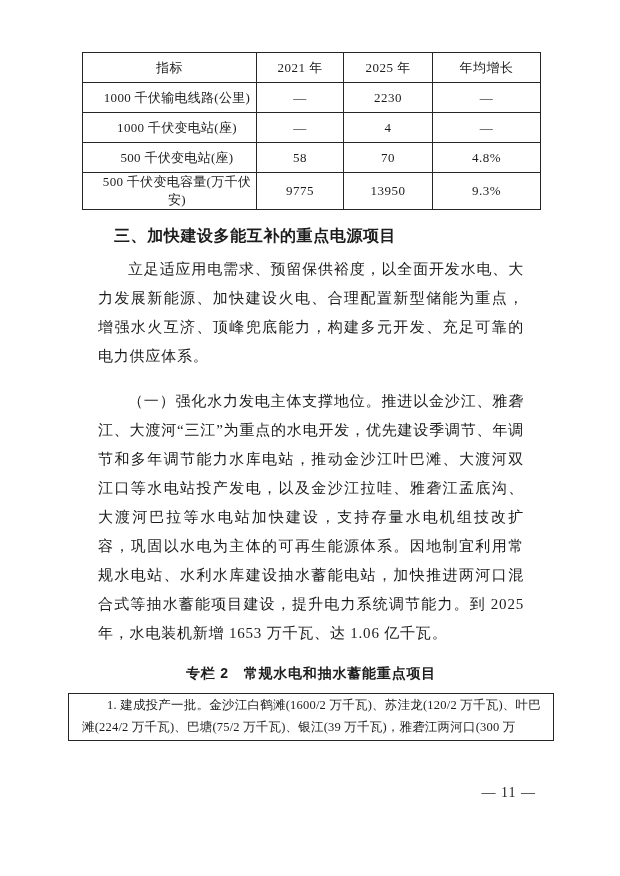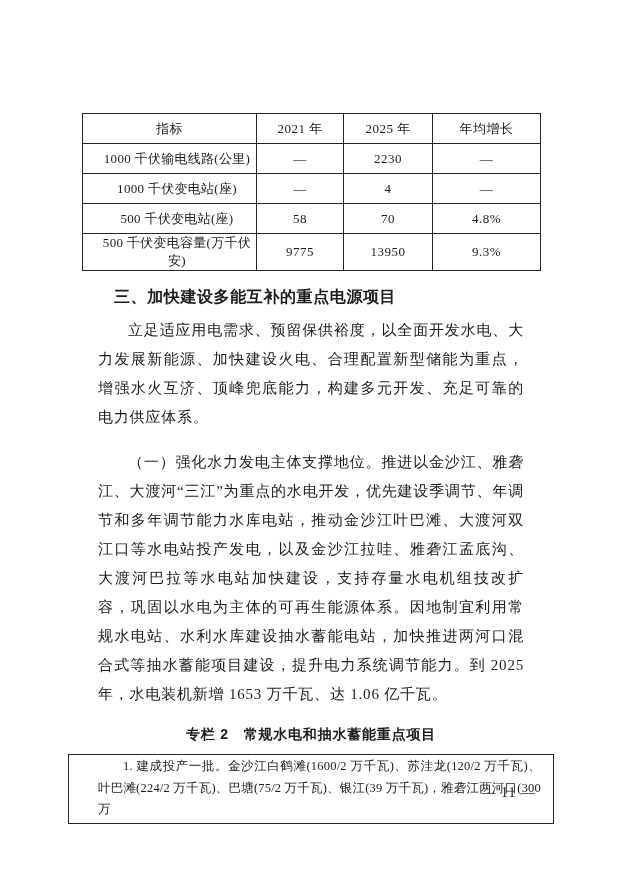--- a/index.html
+++ b/index.html
@@ -13,21 +13,21 @@
     overflow:hidden;
   }
   .content{
     position:absolute;
     left:82px;top:0;
     width:458px;
   }
   
   table.metrics{
     width:458px;
-    margin-top:113px;
+    margin-top:52px;
     border-collapse:collapse;
     table-layout:fixed;
     border-radius:17px;
   }
   table.metrics th,
   table.metrics td{
     border:1px solid #262626;
     height:29px;
     font-size:13px;
     text-align:center;
@@ -76,21 +76,21 @@
     text-align:center;
     font-family:"Liberation Sans","DejaVu Sans",sans-serif;
     font-weight:bold;
     font-size:14px;
     line-height:18px;
     letter-spacing:0.8px;
   }
   .column-box{
     margin:11px -14px 16px -14px;
     border:1.5px solid #262626;
-    padding:1px 12px 2px 29px;
+    padding:1px 12px 2px 13px;
   }
   .column-box p{
     margin:0;
     font-size:12.5px;
     line-height:21.5px;
     letter-spacing:0.2px;
     text-align:justify;
     text-justify:inter-ideograph;
     text-indent:2em;
   }

